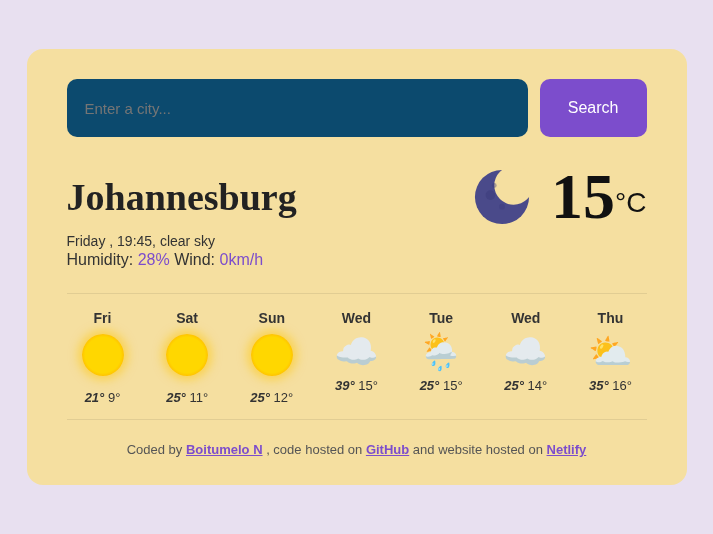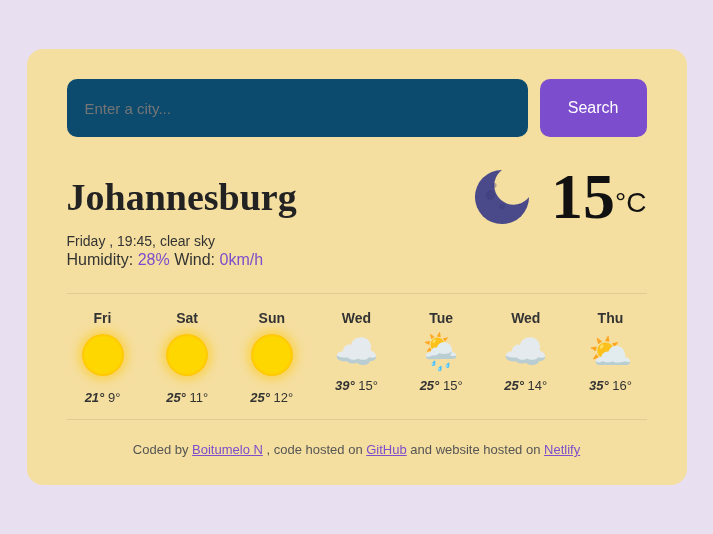--- a/index.html
+++ b/index.html
@@ -148,20 +148,21 @@
 
     .footer {
       text-align: center;
       font-size: 13px;
       color: #555;
     }
 
     .footer a {
       color: #7c4dcc;
       text-decoration: underline;
+      font-weight: bold;
     }
 
     
     .moon-icon-wrap {
       display: inline-flex;
       align-items: center;
       justify-content: center;
     }
 
     

